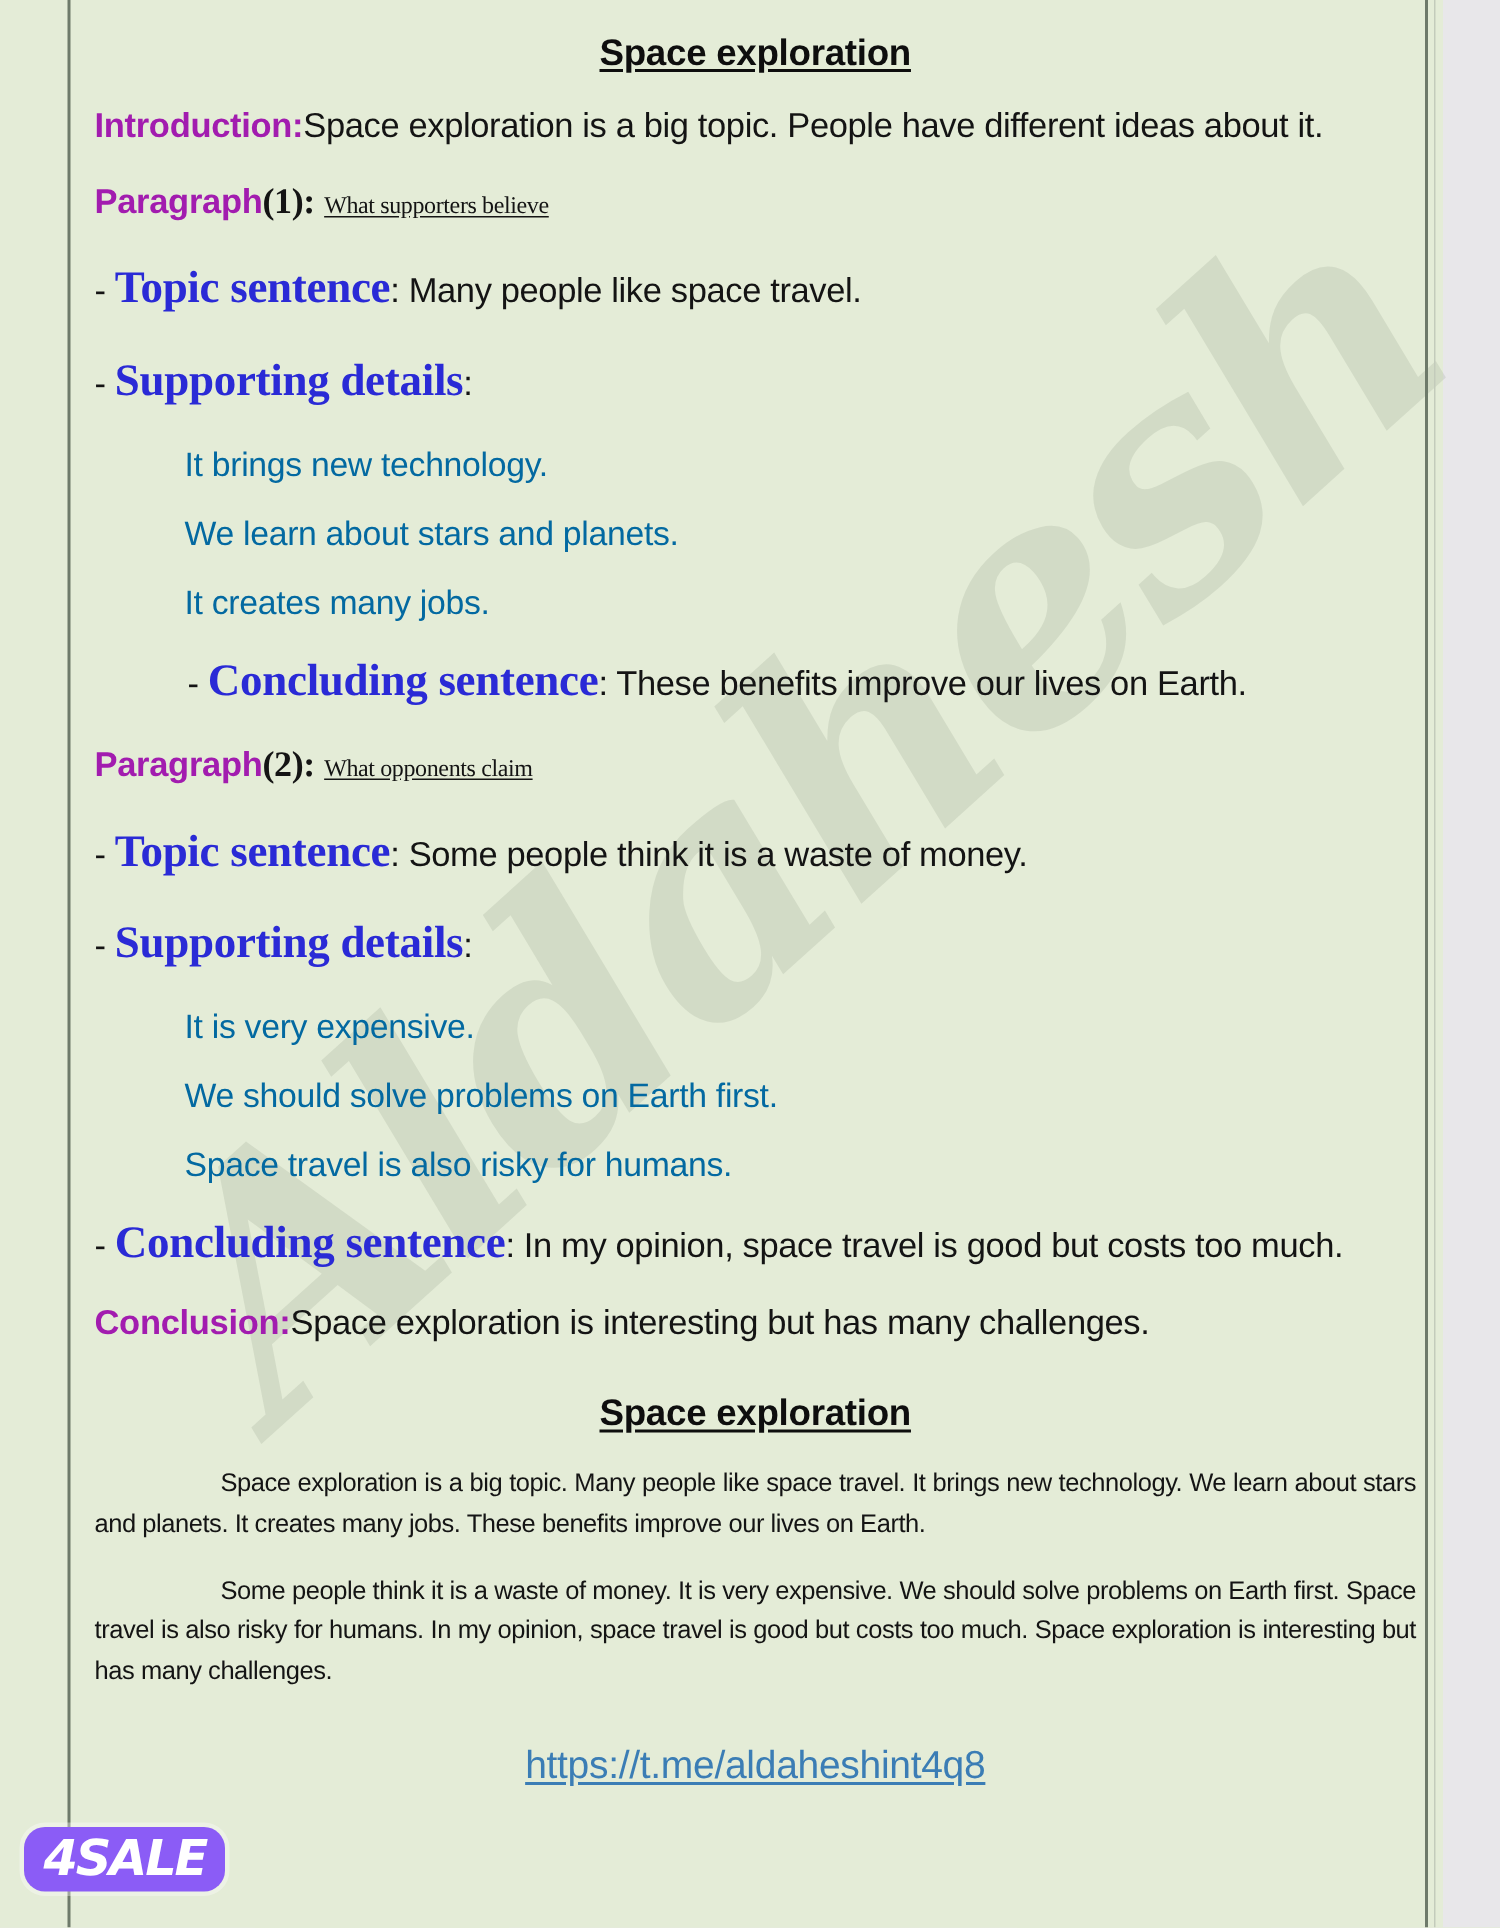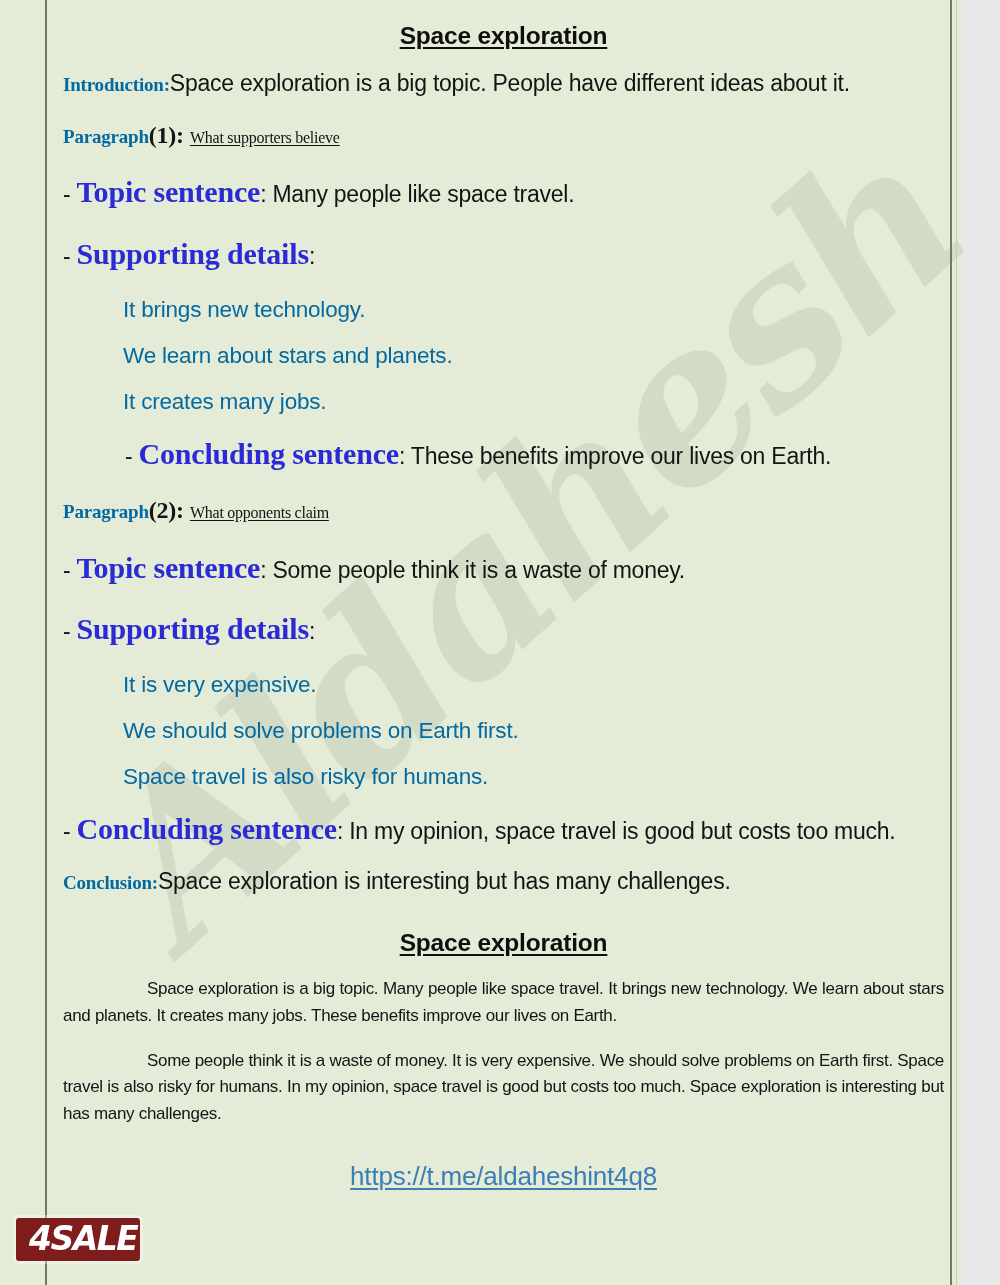--- a/index.html
+++ b/index.html
@@ -107,24 +107,24 @@
     font-size: 23px;
     color: #141414;
     line-height: 1.52;
     margin: 0;
     padding-top: 16px;
     letter-spacing: -0.25px;
   }
   .line.tight { padding-top: 13px; }
 
   .lbl-red {
-    font-family: Liberation Serif, serif;
-    font-weight: bold;
-    color: #0369a1;
-    font-size: 19px;
+    font-family: Liberation Sans, sans-serif;
+    font-weight: bold;
+    color: #a21caf;
+    font-size: 23px;
     letter-spacing: -0.2px;
   }
   .lbl-blue {
     font-family: Liberation Serif, serif;
     font-weight: bold;
     color: #2a2ad6;
     font-size: 30px;
     letter-spacing: -0.2px;
   }
   .serif-bold-black {
@@ -183,23 +183,23 @@
     padding-top: 34px;
     letter-spacing: -0.2px;
   }
 
   
   .sale-badge {
     position: absolute;
     left: 16px;
     top: 1218px;
     z-index: 6;
-    background: #7f1d1d;
-    border-radius: 3px;
-    padding: 4px 3px 6px 13px;
+    background: #8b5cf6;
+    border-radius: 14px;
+    padding: 4px 13px 6px 13px;
     box-shadow: 0 0 0 3px rgba(255,255,255,0.35);
   }
   .sale-badge span {
     font-family: "DejaVu Sans", sans-serif;
     font-style: italic;
     font-weight: bold;
     font-size: 33px;
     color: #ffffff;
     letter-spacing: -1.5px;
     line-height: 1;

